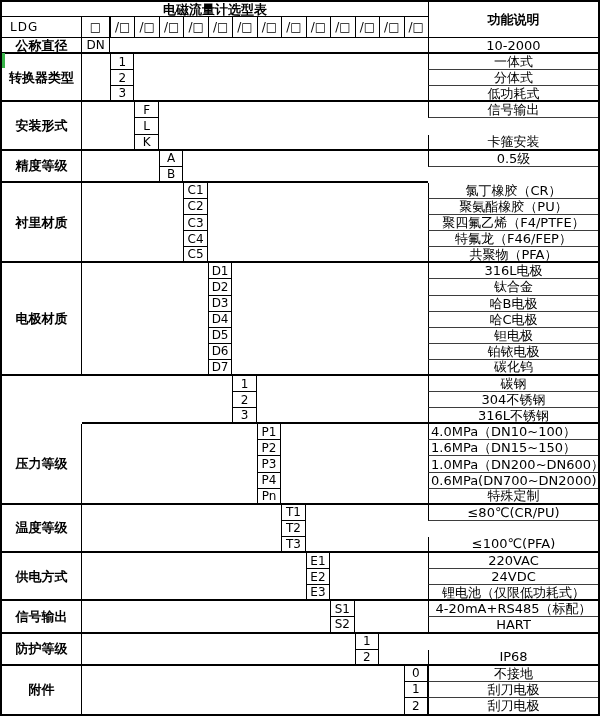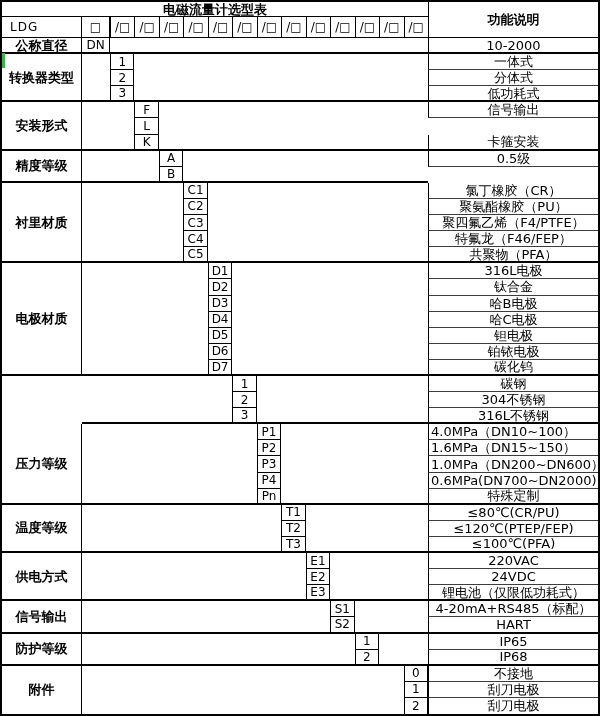--- a/index.html
+++ b/index.html
@@ -142,21 +142,20 @@
   <div class="c desc left" style="grid-area:30/16/31/17">0.6MPa(DN700~DN2000)</div>
   <div class="c desc gl" style="grid-area:31/16/32/17">特殊定制</div>
 
   <div class="c lab" style="grid-area:32/1/35/2">温度等级</div>
   <div class="c fill" style="grid-area:32/2/35/10"></div>
   <div class="c code" style="grid-area:32/10/33/11">T1</div>
   <div class="c code" style="grid-area:33/10/34/11">T2</div>
   <div class="c code gl" style="grid-area:34/10/35/11">T3</div>
   <div class="c fill" style="grid-area:32/11/35/16"></div>
   <div class="c desc" style="grid-area:32/16/33/17">≤80℃(CR/PU)</div>
-  <div class="c desc" style="grid-area:33/16/34/17">≤120℃(PTEP/FEP)</div>
   <div class="c desc gl" style="grid-area:34/16/35/17">≤100℃(PFA)</div>
 
   <div class="c lab" style="grid-area:35/1/38/2">供电方式</div>
   <div class="c fill" style="grid-area:35/2/38/11"></div>
   <div class="c code" style="grid-area:35/11/36/12">E1</div>
   <div class="c code" style="grid-area:36/11/37/12">E2</div>
   <div class="c code gl" style="grid-area:37/11/38/12">E3</div>
   <div class="c fill" style="grid-area:35/12/38/16"></div>
   <div class="c desc" style="grid-area:35/16/36/17">220VAC</div>
   <div class="c desc" style="grid-area:36/16/37/17">24VDC</div>
@@ -168,21 +167,20 @@
   <div class="c code gl" style="grid-area:39/12/40/13">S2</div>
   <div class="c fill" style="grid-area:38/13/40/16"></div>
   <div class="c desc" style="grid-area:38/16/39/17">4-20mA+RS485（标配）</div>
   <div class="c desc gl" style="grid-area:39/16/40/17">HART</div>
 
   <div class="c lab" style="grid-area:40/1/42/2">防护等级</div>
   <div class="c fill" style="grid-area:40/2/42/13"></div>
   <div class="c code" style="grid-area:40/13/41/14">1</div>
   <div class="c code gl" style="grid-area:41/13/42/14">2</div>
   <div class="c fill" style="grid-area:40/14/42/16"></div>
-  <div class="c desc" style="grid-area:40/16/41/17">IP65</div>
   <div class="c desc gl" style="grid-area:41/16/42/17">IP68</div>
 
   <div class="c lab tl" style="grid-area:42/1/45/2">附件</div>
   <div class="c fill tl" style="grid-area:42/2/45/15"></div>
   <div class="c code" style="grid-area:42/15/43/16">0</div>
   <div class="c code" style="grid-area:43/15/44/16">1</div>
   <div class="c code tl" style="grid-area:44/15/45/16">2</div>
   <div class="c desc" style="grid-area:42/16/43/17">不接地</div>
   <div class="c desc" style="grid-area:43/16/44/17">刮刀电极</div>
   <div class="c desc tl" style="grid-area:44/16/45/17">刮刀电极</div>

